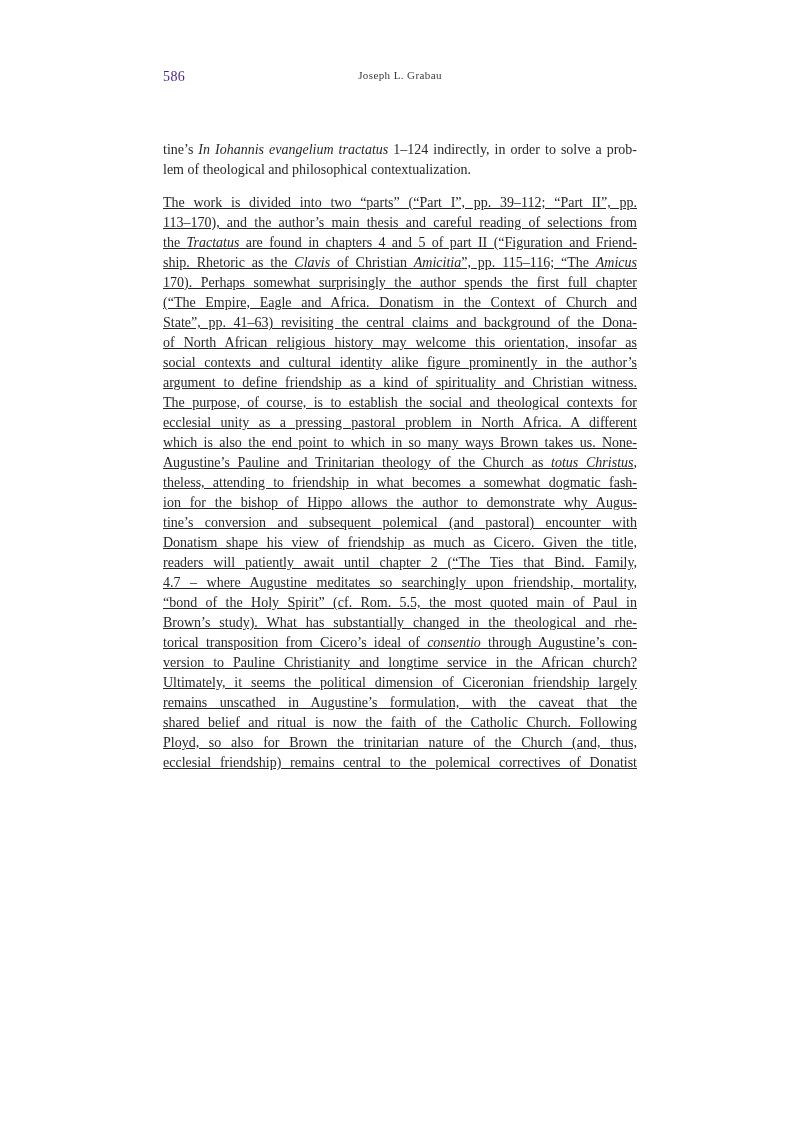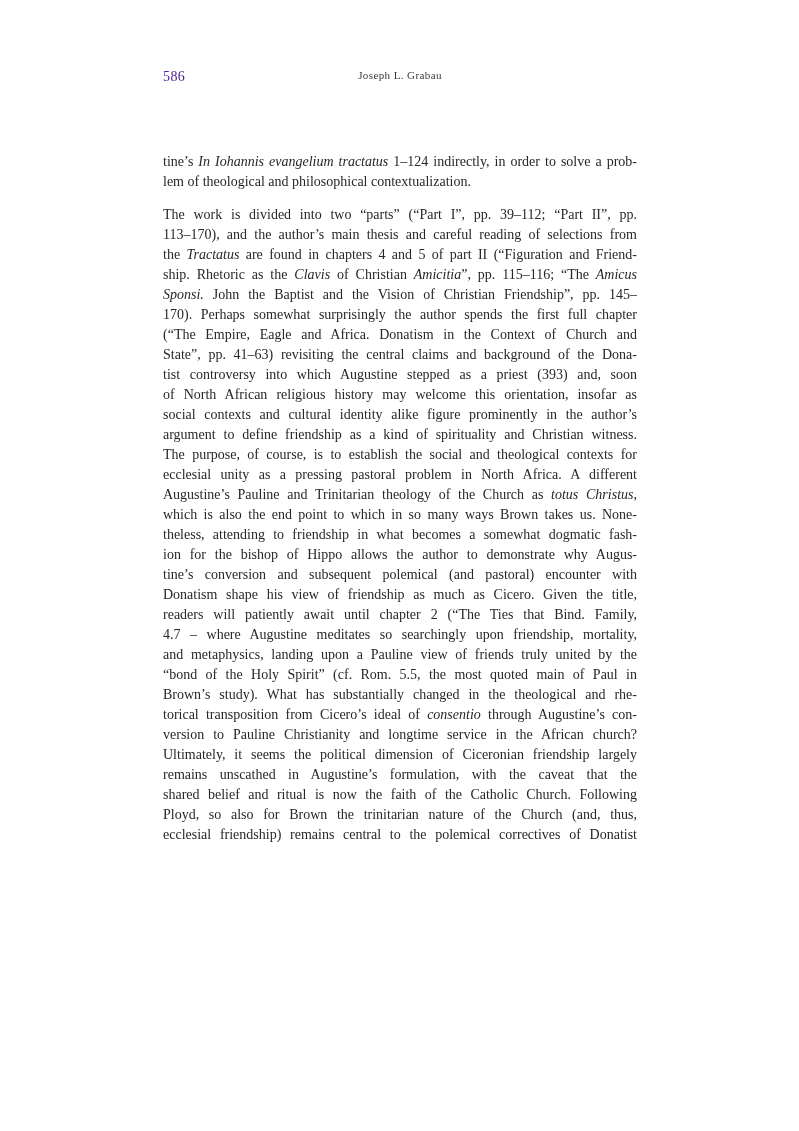--- a/index.html
+++ b/index.html
@@ -36,31 +36,32 @@
   .runtitle {
     display: block;
     text-align: center;
     font-size: 11px;
     color: #3a3a3a;
     letter-spacing: 0.4px;
   }
   .text-block {
     position: absolute;
     left: 163px;
-    top: 152px;
+    top: 140px;
     width: 474px;
     color: #272727;
     font-size: 14px;
   }
   .para {
     margin: 0;
     padding: 0;
   }
   .para + .para {
     margin-top: 13px;
+    text-decoration: underline;
   }
   .line {
     display: block;
     height: 20px;
     line-height: 20px;
     text-align: justify;
     text-align-last: justify;
     overflow: hidden;
     white-space: normal;
   }
@@ -82,39 +83,36 @@
   <div class="text-block" id="text-block" style="color: rgb(39, 39, 39);">
       <p class="para">
         <span class="line"><span>tine’s </span><em>In Iohannis evangelium tractatus</em><span> 1–124 indirectly, in order to solve a prob-</span></span>
         <span class="line line-last"><span>lem of theological and philosophical contextualization.</span></span>
       </p>
       <p class="para">
         <span class="line"><span>The work is divided into two “parts” (“Part I”, pp. 39–112; “Part II”, pp.</span></span>
         <span class="line"><span>113–170), and the author’s main thesis and careful reading of selections from</span></span>
         <span class="line"><span>the </span><em>Tractatus</em><span> are found in chapters 4 and 5 of part II (“Figuration and Friend-</span></span>
         <span class="line"><span>ship. Rhetoric as the </span><em>Clavis</em><span> of Christian </span><em>Amicitia</em><span>”, pp. 115–116; “The </span><em>Amicus</em></span>
-        <span class="line"><em>Sponsi.</em><span> John the Baptist and the Vision of Christian Friendship”, pp. 145–</span></span>
         <span class="line"><span>170). Perhaps somewhat surprisingly the author spends the first full chapter</span></span>
         <span class="line"><span>(“The Empire, Eagle and Africa. Donatism in the Context of Church and</span></span>
         <span class="line"><span>State”, pp. 41–63) revisiting the central claims and background of the Dona-</span></span>
-        <span class="line"><span>tist controversy into which Augustine stepped as a priest (393) and, soon</span></span>
         <span class="line"><span>of North African religious history may welcome this orientation, insofar as</span></span>
         <span class="line"><span>social contexts and cultural identity alike figure prominently in the author’s</span></span>
         <span class="line"><span>argument to define friendship as a kind of spirituality and Christian witness.</span></span>
         <span class="line"><span>The purpose, of course, is to establish the social and theological contexts for</span></span>
         <span class="line"><span>ecclesial unity as a pressing pastoral problem in North Africa. A different</span></span>
+        <span class="line"><span>which is also the end point to which in so many ways Brown takes us. None-</span></span>
         <span class="line"><span>Augustine’s Pauline and Trinitarian theology of the Church as </span><em>totus Christus</em><span>,</span></span>
-        <span class="line"><span>which is also the end point to which in so many ways Brown takes us. None-</span></span>
         <span class="line"><span>theless, attending to friendship in what becomes a somewhat dogmatic fash-</span></span>
         <span class="line"><span>ion for the bishop of Hippo allows the author to demonstrate why Augus-</span></span>
         <span class="line"><span>tine’s conversion and subsequent polemical (and pastoral) encounter with</span></span>
         <span class="line"><span>Donatism shape his view of friendship as much as Cicero. Given the title,</span></span>
         <span class="line"><span>readers will patiently await until chapter 2 (“The Ties that Bind. Family,</span></span>
         <span class="line"><span>4.7 – where Augustine meditates so searchingly upon friendship, mortality,</span></span>
-        <span class="line"><span>and metaphysics, landing upon a Pauline view of friends truly united by the</span></span>
         <span class="line"><span>“bond of the Holy Spirit” (cf. Rom. 5.5, the most quoted main of Paul in</span></span>
         <span class="line"><span>Brown’s study). What has substantially changed in the theological and rhe-</span></span>
         <span class="line"><span>torical transposition from Cicero’s ideal of </span><em>consentio</em><span> through Augustine’s con-</span></span>
         <span class="line"><span>version to Pauline Christianity and longtime service in the African church?</span></span>
         <span class="line"><span>Ultimately, it seems the political dimension of Ciceronian friendship largely</span></span>
         <span class="line"><span>remains unscathed in Augustine’s formulation, with the caveat that the</span></span>
         <span class="line"><span>shared belief and ritual is now the faith of the Catholic Church. Following</span></span>
         <span class="line"><span>Ployd, so also for Brown the trinitarian nature of the Church (and, thus,</span></span>
         <span class="line"><span>ecclesial friendship) remains central to the polemical correctives of Donatist</span></span>
       </p>

